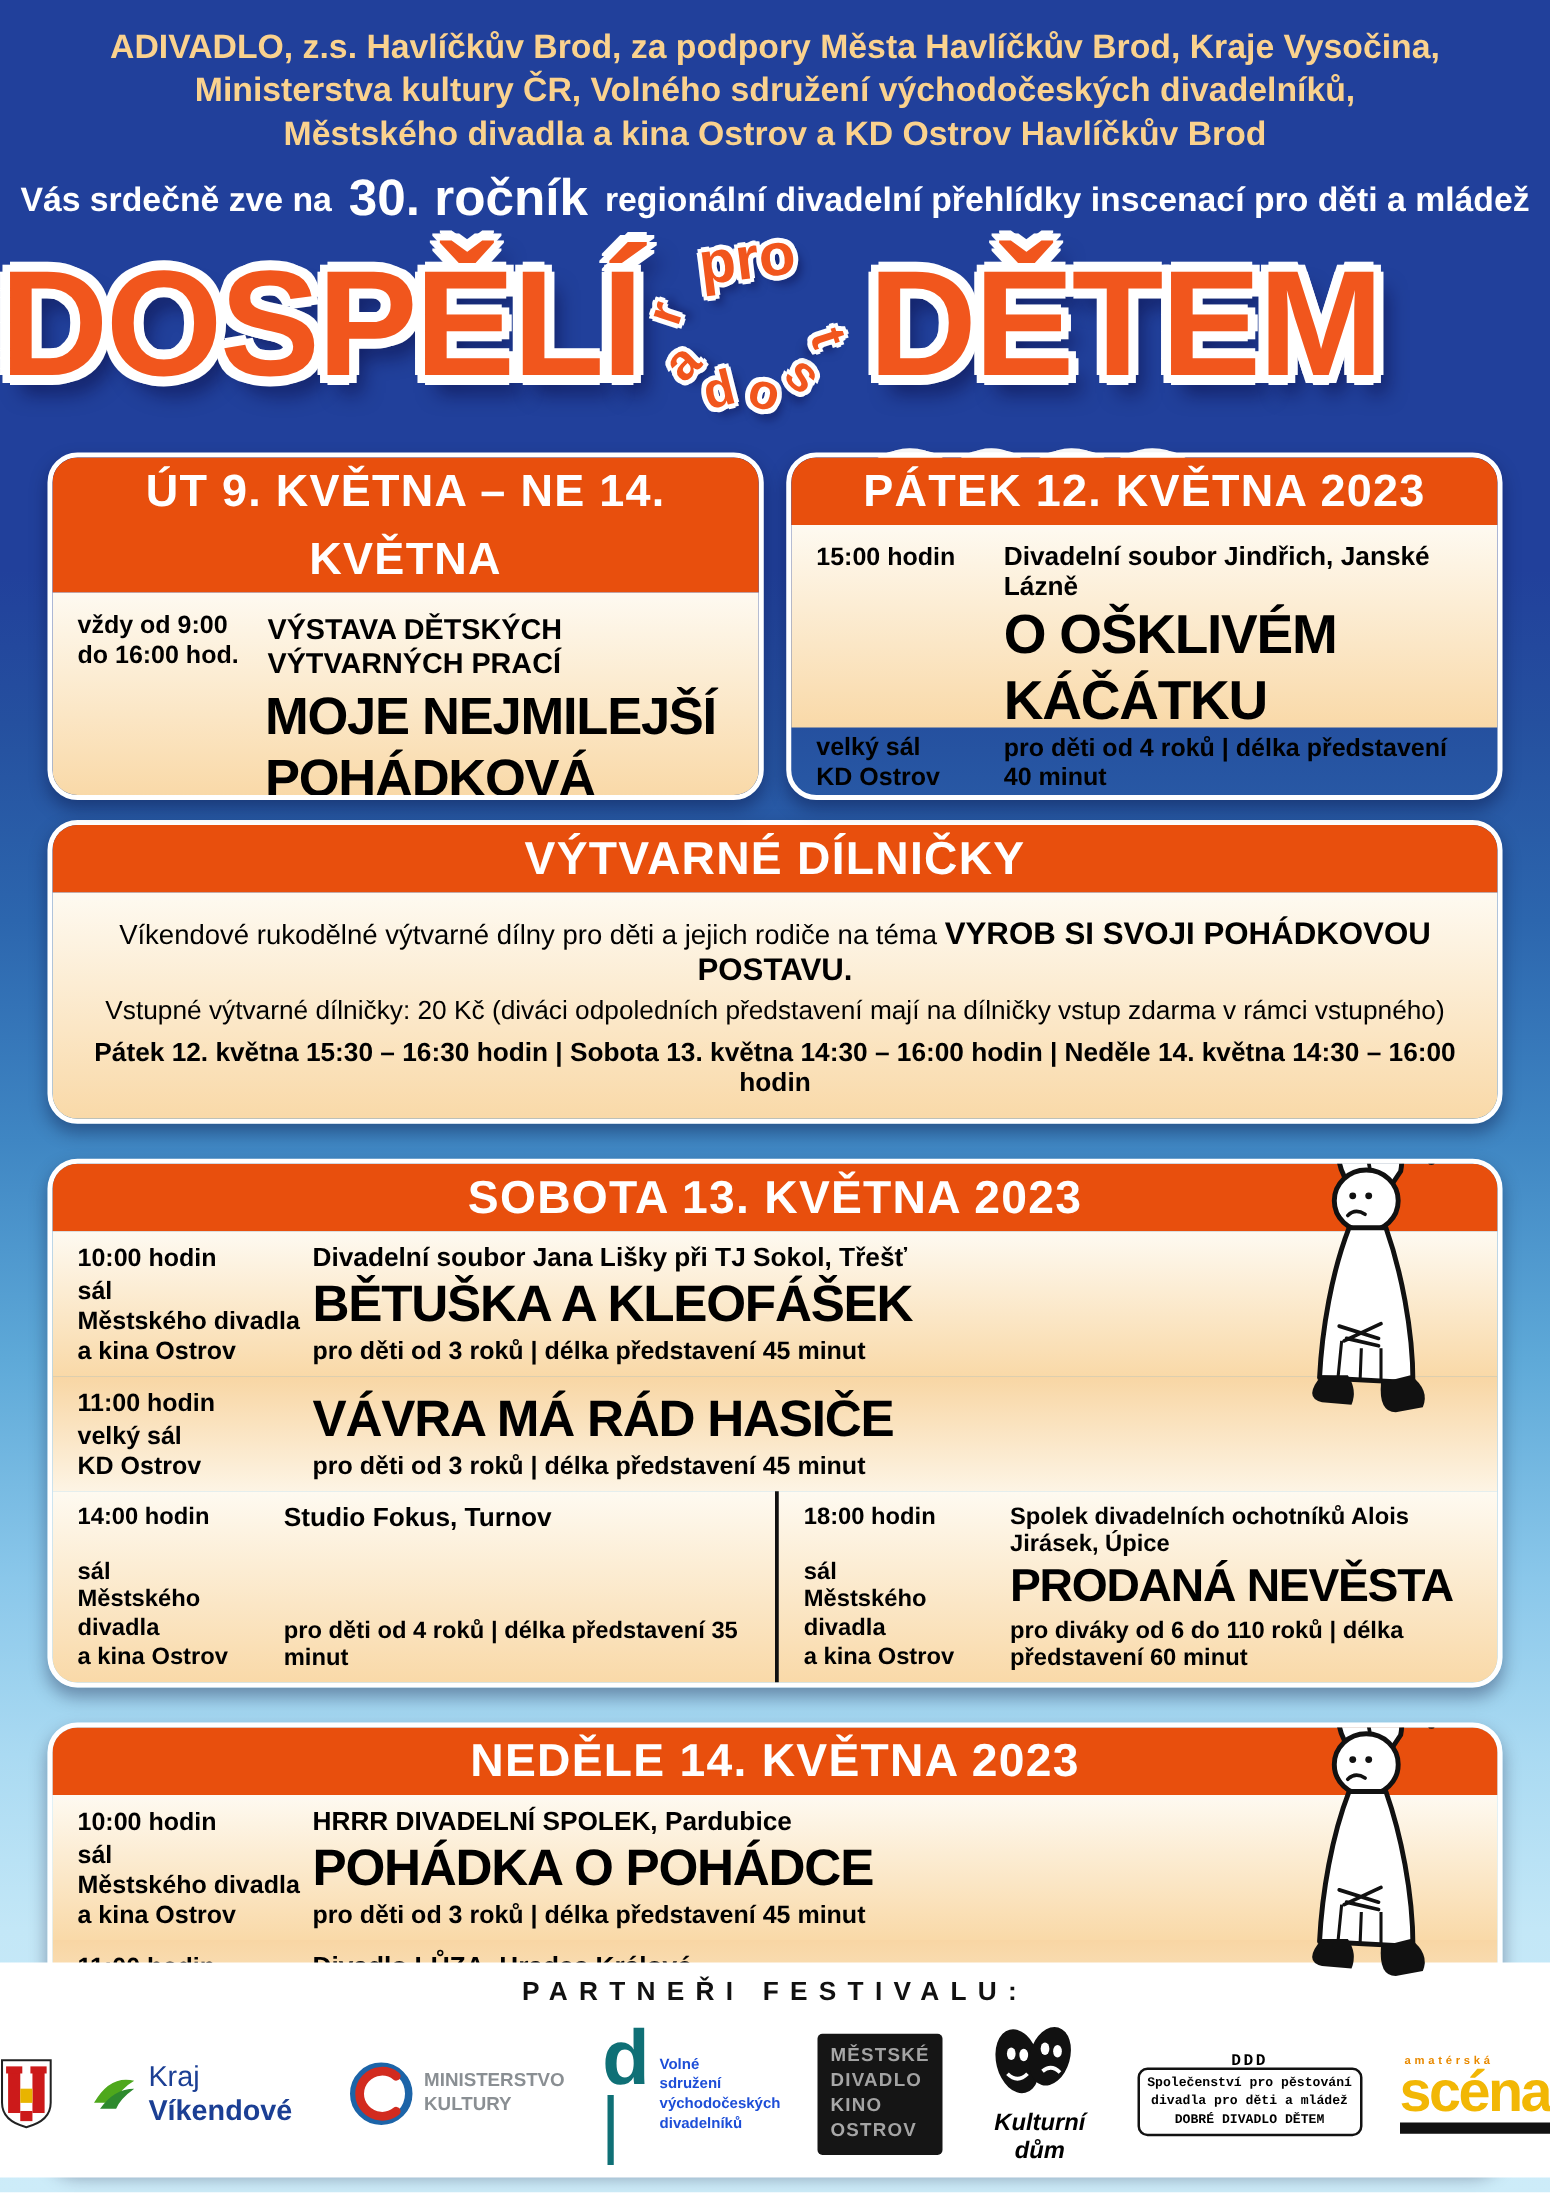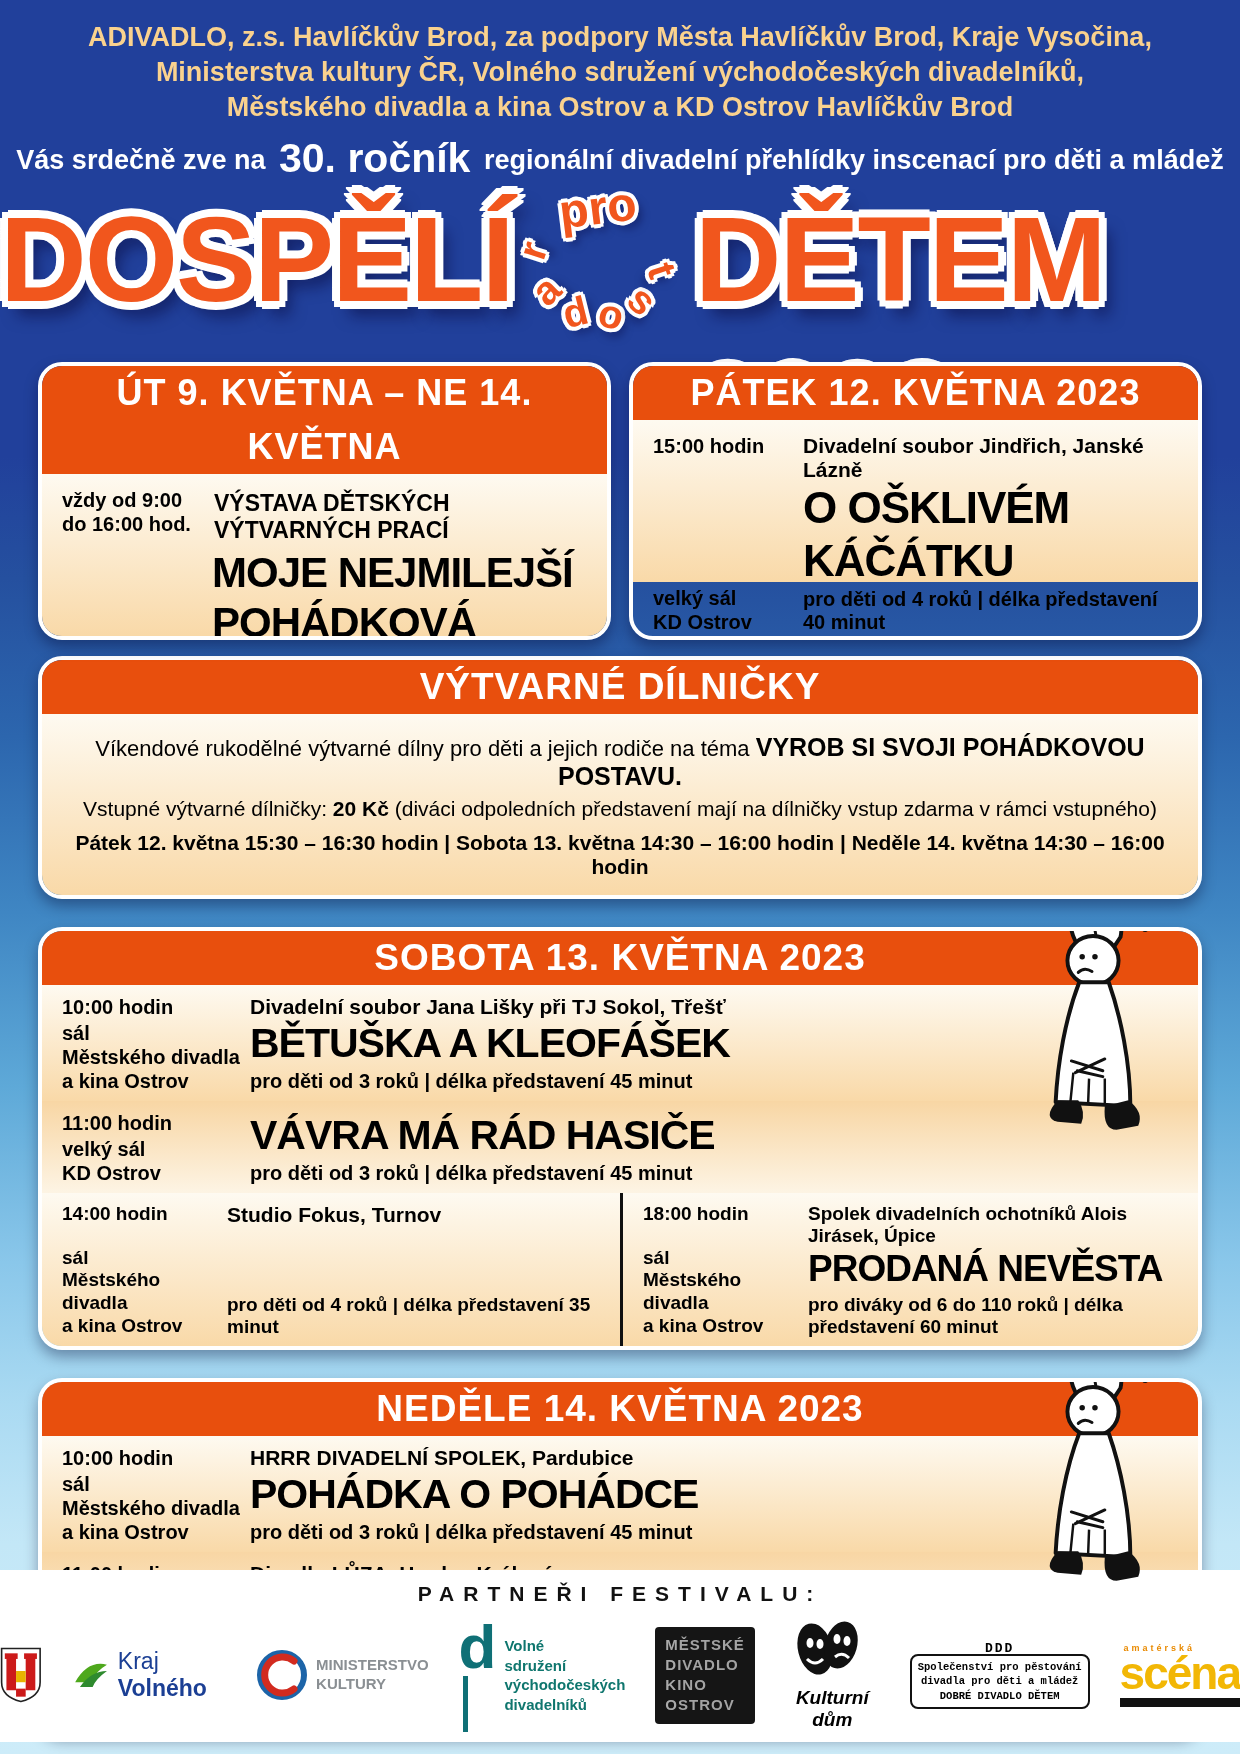--- a/index.html
+++ b/index.html
@@ -53,21 +53,21 @@
   .tb-sub{font-size:23px;font-weight:bold;margin:2px 0 4px 2px;}
   .tb-title{font-size:42px;font-weight:bold;letter-spacing:-1px;line-height:1.2;}
   .tb-info{font-size:20px;font-weight:bold;margin-top:auto;}
   
   .workshop{margin:16px 38px 0 38px;}
   .ws-body{padding:15px 30px 14px 30px;text-align:center;}
   .ws-l1{margin:4px 0 2px;font-size:22px;}
   .ws-l1 .b{font-size:25px;font-weight:bold;}
   .ws-l2{margin:4px 0;font-size:21px;font-weight:bold;}
   .ws-l3{margin:6px 0;font-size:21px;}
-  .ws-l3 .b{font-weight:bold;}
+  .ws-l3 .b{font-weight:normal;}
   .ws-times{margin:10px 0 2px;font-size:21px;font-weight:bold;}
   
   .day-box{position:relative;margin:28px 38px 0 38px;}
   .day-row{display:grid;grid-template-columns:188px 1fr;padding:10px 16px 8px 20px;}
   .evt{display:flex;flex-direction:column;}
   .evt-company{font-size:21px;font-weight:bold;}
   .evt-title{font-size:41px;font-weight:bold;letter-spacing:-1px;line-height:1.1;margin:2px 0;}
   .evt-info{font-size:20px;font-weight:bold;margin-top:auto;padding-top:2px;}
   .split-row{display:grid;grid-template-columns:1fr 1fr;}
   .cell{display:grid;grid-template-columns:165px 1fr;padding:10px 12px 8px 20px;}
@@ -79,21 +79,21 @@
   
   .partners{position:absolute;left:0;right:0;bottom:12px;background:#fff;padding:12px 0 10px;}
   .p-title{text-align:center;font-size:21px;font-weight:bold;letter-spacing:9px;color:#111;}
   .logos{display:flex;align-items:center;justify-content:center;gap:30px;margin-top:12px;}
   .lg{display:flex;align-items:center;gap:8px;}
   .kraj-txt{font-size:23px;color:#1b3f94;}
   .kraj-txt .b{font-weight:bold;}
   .min-txt{font-size:15px;font-weight:bold;color:#8a8f93;white-space:pre-line;line-height:1.25;}
   .vs-d{color:#0f7076;font-size:62px;font-weight:bold;line-height:58px;}
   .vs-bar{display:inline-block;width:5px;height:56px;background:#0f7076;margin-left:4px;vertical-align:-8px;}
-  .vs-txt{font-size:15px;font-weight:bold;color:#0f766e;white-space:pre-line;line-height:1.3;}
+  .vs-txt{font-size:12px;font-weight:bold;color:#1d4ed8;white-space:pre-line;line-height:1.3;}
   .mdko{background:#151515;border-radius:4px;color:#a3a3a3;padding:8px 10px;font-size:15px;font-weight:bold;letter-spacing:1px;line-height:1.35;}
   .mdko div::first-letter{color:#a9a9a9;}
   .kd-label{font-size:19px;font-weight:bold;font-style:italic;text-align:center;margin-top:2px;}
   .ddd{width:200px;text-align:center;}
   .ddd-tab{font-family:"Liberation Mono",monospace;font-size:13px;font-weight:bold;letter-spacing:2px;}
   .ddd-box{border:2px solid #111;border-radius:8px;padding:4px 6px;margin-top:-2px;}
   .ddd-box div{font-family:"Liberation Mono",monospace;font-size:10.5px;font-weight:bold;line-height:1.35;white-space:nowrap;}
   .scena{display:flex;flex-direction:column;align-items:center;}
   .scena-top{font-size:9px;letter-spacing:3px;color:#e98a00;font-weight:bold;align-self:flex-start;margin-left:4px;}
   .scena-main{font-size:46px;font-weight:bold;color:#f2b705;line-height:0.9;letter-spacing:-2px;}
@@ -313,21 +313,21 @@
         <rect x="20" y="30" width="12" height="14" fill="#e8b400"></rect>
         <rect x="20" y="52" width="12" height="10" fill="#cc1a1a"></rect>
       </svg>
       <div class="lg">
         <svg width="48" height="42" viewBox="0 0 48 42">
           <path d="M4 30 Q20 2 44 8 Q30 16 24 30 Z" fill="#4ea81c"></path>
           <path d="M10 36 Q24 16 44 16 Q30 26 26 36 Z" fill="#2e8a2e"></path>
         </svg>
         <span class="kraj-txt">
           <span>Kraj</span>
-          <span class="b">Volného</span>
+          <span class="b">Víkendové</span>
         </span>
       </div>
       <div class="lg">
         <svg width="52" height="52" viewBox="0 0 52 52">
           <circle cx="26" cy="26" r="22" fill="none" stroke="#1c64a8" stroke-width="6"></circle>
           <path d="M38 12 A18 18 0 1 0 38 40" fill="none" stroke="#d22b1f" stroke-width="7" stroke-linecap="round"></path>
         </svg>
         <span class="min-txt ml">MINISTERSTVO
 KULTURY</span>
       </div>

